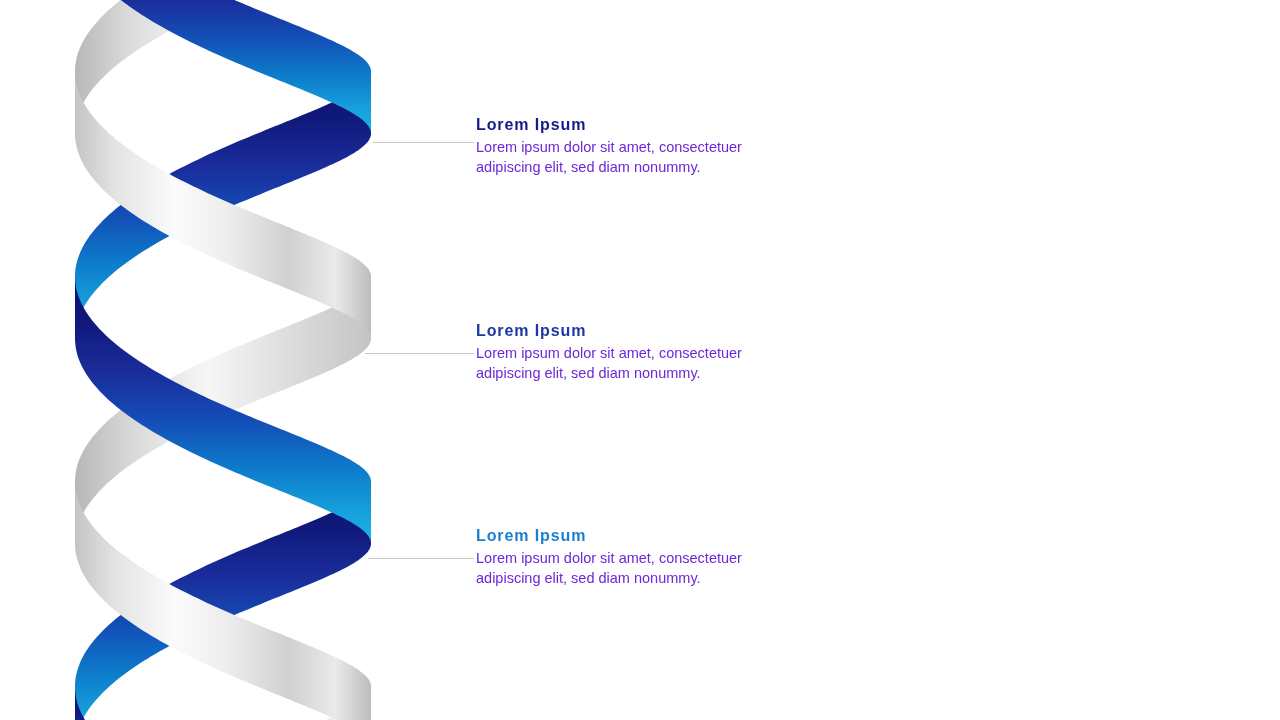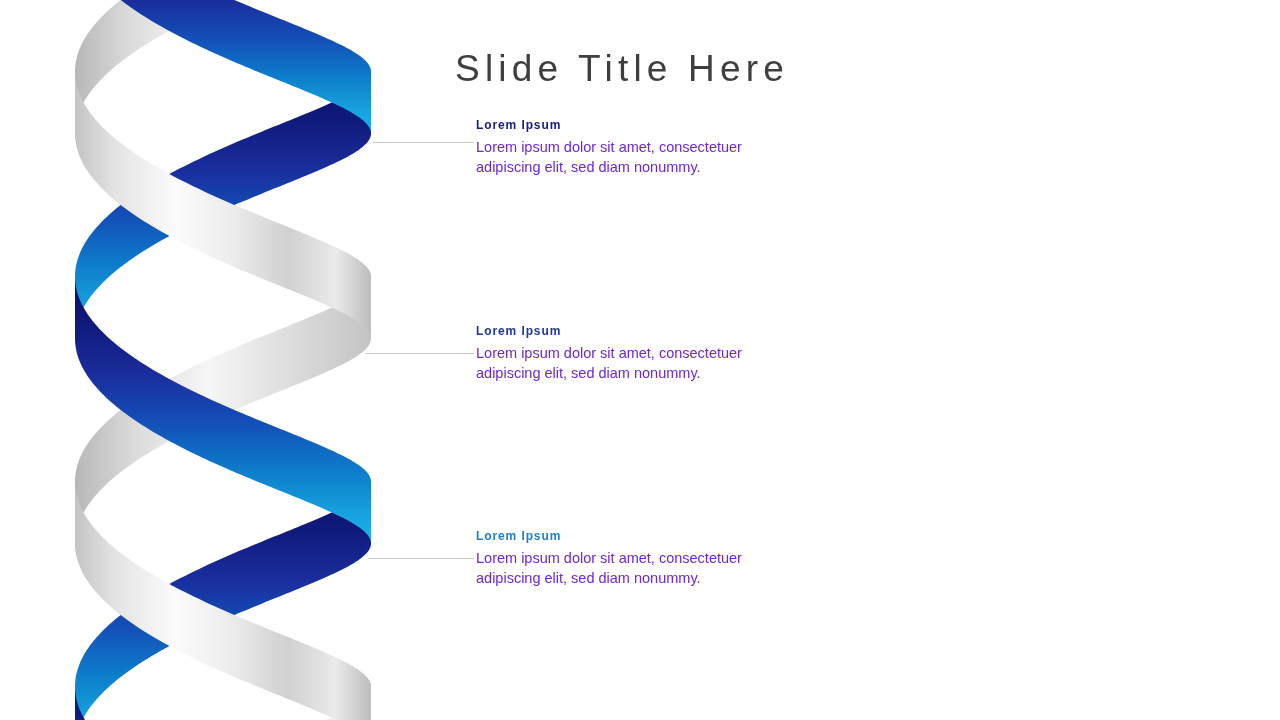--- a/index.html
+++ b/index.html
@@ -51,21 +51,21 @@
   .item-block {
     position: absolute;
     left: 476px;
     width: 330px;
   }
   #item-block-1 { top: 115px; }
   #item-block-2 { top: 321px; }
   #item-block-3 { top: 526px; }
 
   .item-heading {
-    font-size: 12px;
+    font-size: 16px;
     font-weight: 700;
     letter-spacing: 0.9px;
     margin: 0 0 3px 0;
     line-height: 20px;
     white-space: nowrap;
   }
   #item-heading-1 { color: #151b8c; }
   #item-heading-2 { color: #1d37a4; }
   #item-heading-3 { color: #1b7fd0; }
 
@@ -120,21 +120,20 @@
         <path d="M371.0,276.8 L370.9,278.0 L370.6,279.2 L370.3,280.4 L369.7,281.6 L369.1,282.8 L368.3,284.0 L367.4,285.3 L366.3,286.5 L365.1,287.7 L363.8,289.0 L362.3,290.2 L360.7,291.5 L359.0,292.7 L357.1,294.0 L355.1,295.3 L353.0,296.6 L350.8,297.9 L348.4,299.2 L346.0,300.5 L343.4,301.9 L340.7,303.2 L337.9,304.6 L335.0,306.0 L332.0,307.4 L328.8,308.8 L325.6,310.3 L322.3,311.7 L318.9,313.2 L315.4,314.7 L311.8,316.2 L308.1,317.7 L304.4,319.3 L300.6,320.9 L296.7,322.5 L292.7,324.1 L288.7,325.7 L284.6,327.4 L280.4,329.0 L276.2,330.7 L272.0,332.5 L267.7,334.2 L263.3,336.0 L258.9,337.8 L254.5,339.6 L250.1,341.4 L245.6,343.3 L241.1,345.2 L236.6,347.1 L232.1,349.0 L227.5,351.0 L223.0,353.0 L218.5,355.0 L213.9,357.0 L209.4,359.1 L204.9,361.2 L200.4,363.3 L195.9,365.4 L191.5,367.6 L187.1,369.8 L182.7,372.0 L178.3,374.2 L174.0,376.5 L169.8,378.7 L165.6,381.0 L161.4,383.4 L157.3,385.7 L153.3,388.1 L149.3,390.5 L145.4,392.9 L141.6,395.3 L137.9,397.7 L134.2,400.2 L130.6,402.7 L127.1,405.2 L123.7,407.7 L120.4,410.3 L117.2,412.8 L114.0,415.4 L111.0,418.0 L108.1,420.6 L105.3,423.2 L102.6,425.9 L100.0,428.5 L97.6,431.2 L95.2,433.9 L93.0,436.6 L90.9,439.3 L88.9,442.0 L87.0,444.7 L85.3,447.5 L83.7,450.2 L82.2,453.0 L80.9,455.7 L79.7,458.5 L78.6,461.3 L77.7,464.0 L76.9,466.8 L76.3,469.6 L75.7,472.4 L75.4,475.2 L75.1,478.0 L75.0,480.8 L75.0,542.8 L75.1,540.0 L75.4,537.2 L75.7,534.4 L76.3,531.6 L76.9,528.8 L77.7,526.0 L78.6,523.3 L79.7,520.5 L80.9,517.7 L82.2,515.0 L83.7,512.2 L85.3,509.5 L87.0,506.7 L88.9,504.0 L90.9,501.3 L93.0,498.6 L95.2,495.9 L97.6,493.2 L100.0,490.5 L102.6,487.9 L105.3,485.2 L108.1,482.6 L111.0,480.0 L114.0,477.4 L117.2,474.8 L120.4,472.3 L123.7,469.7 L127.1,467.2 L130.6,464.7 L134.2,462.2 L137.9,459.7 L141.6,457.3 L145.4,454.9 L149.3,452.5 L153.3,450.1 L157.3,447.7 L161.4,445.4 L165.6,443.0 L169.8,440.7 L174.0,438.5 L178.3,436.2 L182.7,434.0 L187.1,431.8 L191.5,429.6 L195.9,427.4 L200.4,425.3 L204.9,423.2 L209.4,421.1 L213.9,419.0 L218.5,417.0 L223.0,415.0 L227.5,413.0 L232.1,411.0 L236.6,409.1 L241.1,407.2 L245.6,405.3 L250.1,403.4 L254.5,401.6 L258.9,399.8 L263.3,398.0 L267.7,396.2 L272.0,394.5 L276.2,392.7 L280.4,391.0 L284.6,389.4 L288.7,387.7 L292.7,386.1 L296.7,384.5 L300.6,382.9 L304.4,381.3 L308.1,379.7 L311.8,378.2 L315.4,376.7 L318.9,375.2 L322.3,373.7 L325.6,372.3 L328.8,370.8 L332.0,369.4 L335.0,368.0 L337.9,366.6 L340.7,365.2 L343.4,363.9 L346.0,362.5 L348.4,361.2 L350.8,359.9 L353.0,358.6 L355.1,357.3 L357.1,356.0 L359.0,354.7 L360.7,353.5 L362.3,352.2 L363.8,351.0 L365.1,349.7 L366.3,348.5 L367.4,347.3 L368.3,346.0 L369.1,344.8 L369.7,343.6 L370.3,342.4 L370.6,341.2 L370.9,340.0 L371.0,338.8 Z" fill="url(#silverGradB)" opacity="0.97"></path>
         <path d="M371.0,686.8 L370.9,688.0 L370.6,689.2 L370.3,690.4 L369.7,691.6 L369.1,692.8 L368.3,694.0 L367.4,695.3 L366.3,696.5 L365.1,697.7 L363.8,699.0 L362.3,700.2 L360.7,701.5 L359.0,702.7 L357.1,704.0 L355.1,705.3 L353.0,706.6 L350.8,707.9 L348.4,709.2 L346.0,710.5 L343.4,711.9 L340.7,713.2 L337.9,714.6 L335.0,716.0 L332.0,717.4 L328.8,718.8 L325.6,720.3 L322.3,721.7 L318.9,723.2 L315.4,724.7 L311.8,726.2 L308.1,727.7 L308.1,789.7 L311.8,788.2 L315.4,786.7 L318.9,785.2 L322.3,783.7 L325.6,782.3 L328.8,780.8 L332.0,779.4 L335.0,778.0 L337.9,776.6 L340.7,775.2 L343.4,773.9 L346.0,772.5 L348.4,771.2 L350.8,769.9 L353.0,768.6 L355.1,767.3 L357.1,766.0 L359.0,764.7 L360.7,763.5 L362.3,762.2 L363.8,761.0 L365.1,759.7 L366.3,758.5 L367.4,757.3 L368.3,756.0 L369.1,754.8 L369.7,753.6 L370.3,752.4 L370.6,751.2 L370.9,750.0 L371.0,748.8 Z" fill="url(#silverGradB)" opacity="0.97"></path>
         <path d="M75.0,687.2 L75.1,690.0 L75.4,692.8 L75.7,695.6 L76.3,698.4 L76.9,701.2 L77.7,704.0 L78.6,706.7 L79.7,709.5 L80.9,712.3 L82.2,715.0 L83.7,717.8 L85.3,720.5 L87.0,723.3 L88.9,726.0 L90.9,728.7 L93.0,731.4 L95.2,734.1 L97.6,736.8 L100.0,739.5 L102.6,742.1 L105.3,744.8 L108.1,747.4 L111.0,750.0 L114.0,752.6 L117.2,755.2 L120.4,757.7 L123.7,760.3 L127.1,762.8 L130.6,765.3 L134.2,767.8 L137.9,770.3 L137.9,832.3 L134.2,829.8 L130.6,827.3 L127.1,824.8 L123.7,822.3 L120.4,819.7 L117.2,817.2 L114.0,814.6 L111.0,812.0 L108.1,809.4 L105.3,806.8 L102.6,804.1 L100.0,801.5 L97.6,798.8 L95.2,796.1 L93.0,793.4 L90.9,790.7 L88.9,788.0 L87.0,785.3 L85.3,782.5 L83.7,779.8 L82.2,777.0 L80.9,774.3 L79.7,771.5 L78.6,768.7 L77.7,766.0 L76.9,763.2 L76.3,760.4 L75.7,757.6 L75.4,754.8 L75.1,752.0 L75.0,749.2 Z" fill="url(#blueGrad)"></path>
         <path d="M75.0,277.2 L75.1,280.0 L75.4,282.8 L75.7,285.6 L76.3,288.4 L76.9,291.2 L77.7,294.0 L78.6,296.7 L79.7,299.5 L80.9,302.3 L82.2,305.0 L83.7,307.8 L85.3,310.5 L87.0,313.3 L88.9,316.0 L90.9,318.7 L93.0,321.4 L95.2,324.1 L97.6,326.8 L100.0,329.5 L102.6,332.1 L105.3,334.8 L108.1,337.4 L111.0,340.0 L114.0,342.6 L117.2,345.2 L120.4,347.7 L123.7,350.3 L127.1,352.8 L130.6,355.3 L134.2,357.8 L137.9,360.3 L141.6,362.7 L145.4,365.1 L149.3,367.5 L153.3,369.9 L157.3,372.3 L161.4,374.6 L165.6,377.0 L169.8,379.3 L174.0,381.5 L178.3,383.8 L182.7,386.0 L187.1,388.2 L191.5,390.4 L195.9,392.6 L200.4,394.7 L204.9,396.8 L209.4,398.9 L213.9,401.0 L218.5,403.0 L223.0,405.0 L227.5,407.0 L232.1,409.0 L236.6,410.9 L241.1,412.8 L245.6,414.7 L250.1,416.6 L254.5,418.4 L258.9,420.2 L263.3,422.0 L267.7,423.8 L272.0,425.5 L276.2,427.3 L280.4,429.0 L284.6,430.6 L288.7,432.3 L292.7,433.9 L296.7,435.5 L300.6,437.1 L304.4,438.7 L308.1,440.3 L311.8,441.8 L315.4,443.3 L318.9,444.8 L322.3,446.3 L325.6,447.7 L328.8,449.2 L332.0,450.6 L335.0,452.0 L337.9,453.4 L340.7,454.8 L343.4,456.1 L346.0,457.5 L348.4,458.8 L350.8,460.1 L353.0,461.4 L355.1,462.7 L357.1,464.0 L359.0,465.3 L360.7,466.5 L362.3,467.8 L363.8,469.0 L365.1,470.3 L366.3,471.5 L367.4,472.7 L368.3,474.0 L369.1,475.2 L369.7,476.4 L370.3,477.6 L370.6,478.8 L370.9,480.0 L371.0,481.2 L371.0,543.2 L370.9,542.0 L370.6,540.8 L370.3,539.6 L369.7,538.4 L369.1,537.2 L368.3,536.0 L367.4,534.7 L366.3,533.5 L365.1,532.3 L363.8,531.0 L362.3,529.8 L360.7,528.5 L359.0,527.3 L357.1,526.0 L355.1,524.7 L353.0,523.4 L350.8,522.1 L348.4,520.8 L346.0,519.5 L343.4,518.1 L340.7,516.8 L337.9,515.4 L335.0,514.0 L332.0,512.6 L328.8,511.2 L325.6,509.7 L322.3,508.3 L318.9,506.8 L315.4,505.3 L311.8,503.8 L308.1,502.3 L304.4,500.7 L300.6,499.1 L296.7,497.5 L292.7,495.9 L288.7,494.3 L284.6,492.6 L280.4,491.0 L276.2,489.3 L272.0,487.5 L267.7,485.8 L263.3,484.0 L258.9,482.2 L254.5,480.4 L250.1,478.6 L245.6,476.7 L241.1,474.8 L236.6,472.9 L232.1,471.0 L227.5,469.0 L223.0,467.0 L218.5,465.0 L213.9,463.0 L209.4,460.9 L204.9,458.8 L200.4,456.7 L195.9,454.6 L191.5,452.4 L187.1,450.2 L182.7,448.0 L178.3,445.8 L174.0,443.5 L169.8,441.3 L165.6,439.0 L161.4,436.6 L157.3,434.3 L153.3,431.9 L149.3,429.5 L145.4,427.1 L141.6,424.7 L137.9,422.3 L134.2,419.8 L130.6,417.3 L127.1,414.8 L123.7,412.3 L120.4,409.7 L117.2,407.2 L114.0,404.6 L111.0,402.0 L108.1,399.4 L105.3,396.8 L102.6,394.1 L100.0,391.5 L97.6,388.8 L95.2,386.1 L93.0,383.4 L90.9,380.7 L88.9,378.0 L87.0,375.3 L85.3,372.5 L83.7,369.8 L82.2,367.0 L80.9,364.3 L79.7,361.5 L78.6,358.7 L77.7,356.0 L76.9,353.2 L76.3,350.4 L75.7,347.6 L75.4,344.8 L75.1,342.0 L75.0,339.2 Z" fill="url(#blueGrad)"></path>
         <path d="M75.0,73.6 L75.2,76.4 L75.5,79.2 L76.0,82.0 L76.6,84.8 L77.3,87.6 L78.2,90.3 L79.2,93.1 L80.3,95.9 L81.6,98.7 L83.0,101.4 L84.5,104.2 L86.2,106.9 L87.9,109.6 L89.9,112.4 L91.9,115.1 L94.1,117.8 L96.4,120.5 L98.8,123.1 L101.3,125.8 L103.9,128.4 L106.7,131.1 L109.5,133.7 L112.5,136.3 L115.6,138.9 L118.7,141.5 L122.0,144.0 L125.4,146.5 L128.8,149.1 L132.4,151.6 L136.0,154.0 L139.7,156.5 L143.5,158.9 L147.4,161.3 L151.3,163.7 L155.3,166.1 L159.4,168.5 L163.5,170.8 L167.7,173.1 L171.9,175.4 L176.2,177.7 L180.5,179.9 L184.9,182.1 L189.3,184.3 L193.7,186.5 L198.2,188.6 L202.7,190.8 L207.2,192.9 L211.7,194.9 L216.2,197.0 L220.7,199.0 L225.3,201.0 L229.8,203.0 L234.3,204.9 L238.8,206.9 L243.3,208.8 L247.8,210.6 L252.3,212.5 L256.7,214.3 L261.1,216.1 L265.5,217.9 L269.8,219.7 L274.1,221.4 L278.3,223.1 L282.5,224.8 L286.6,226.5 L290.7,228.1 L294.7,229.7 L298.6,231.3 L302.5,232.9 L306.3,234.5 L310.0,236.0 L313.6,237.6 L317.2,239.1 L320.6,240.5 L324.0,242.0 L327.3,243.5 L330.4,244.9 L333.5,246.3 L336.5,247.7 L339.3,249.1 L342.1,250.4 L344.7,251.8 L347.2,253.1 L349.6,254.5 L351.9,255.8 L354.1,257.1 L356.1,258.4 L358.1,259.6 L359.8,260.9 L361.5,262.2 L363.0,263.4 L364.4,264.7 L365.7,265.9 L366.8,267.1 L367.8,268.3 L368.7,269.6 L369.4,270.8 L370.0,272.0 L370.5,273.2 L370.8,274.4 L371.0,275.6 L371.0,337.6 L370.8,336.4 L370.5,335.2 L370.0,334.0 L369.4,332.8 L368.7,331.6 L367.8,330.3 L366.8,329.1 L365.7,327.9 L364.4,326.7 L363.0,325.4 L361.5,324.2 L359.8,322.9 L358.1,321.6 L356.1,320.4 L354.1,319.1 L351.9,317.8 L349.6,316.5 L347.2,315.1 L344.7,313.8 L342.1,312.4 L339.3,311.1 L336.5,309.7 L333.5,308.3 L330.4,306.9 L327.3,305.5 L324.0,304.0 L320.6,302.5 L317.2,301.1 L313.6,299.6 L310.0,298.0 L306.3,296.5 L302.5,294.9 L298.6,293.3 L294.7,291.7 L290.7,290.1 L286.6,288.5 L282.5,286.8 L278.3,285.1 L274.1,283.4 L269.8,281.7 L265.5,279.9 L261.1,278.1 L256.7,276.3 L252.3,274.5 L247.8,272.6 L243.3,270.8 L238.8,268.9 L234.3,266.9 L229.8,265.0 L225.3,263.0 L220.7,261.0 L216.2,259.0 L211.7,256.9 L207.2,254.9 L202.7,252.8 L198.2,250.6 L193.7,248.5 L189.3,246.3 L184.9,244.1 L180.5,241.9 L176.2,239.7 L171.9,237.4 L167.7,235.1 L163.5,232.8 L159.4,230.5 L155.3,228.1 L151.3,225.7 L147.4,223.3 L143.5,220.9 L139.7,218.5 L136.0,216.0 L132.4,213.6 L128.8,211.1 L125.4,208.5 L122.0,206.0 L118.7,203.5 L115.6,200.9 L112.5,198.3 L109.5,195.7 L106.7,193.1 L103.9,190.4 L101.3,187.8 L98.8,185.1 L96.4,182.5 L94.1,179.8 L91.9,177.1 L89.9,174.4 L87.9,171.6 L86.2,168.9 L84.5,166.2 L83.0,163.4 L81.6,160.7 L80.3,157.9 L79.2,155.1 L78.2,152.3 L77.3,149.6 L76.6,146.8 L76.0,144.0 L75.5,141.2 L75.2,138.4 L75.0,135.6 Z" fill="url(#silverGrad)"></path>
         <path d="M75.0,483.6 L75.2,486.4 L75.5,489.2 L76.0,492.0 L76.6,494.8 L77.3,497.6 L78.2,500.3 L79.2,503.1 L80.3,505.9 L81.6,508.7 L83.0,511.4 L84.5,514.2 L86.2,516.9 L87.9,519.6 L89.9,522.4 L91.9,525.1 L94.1,527.8 L96.4,530.5 L98.8,533.1 L101.3,535.8 L103.9,538.4 L106.7,541.1 L109.5,543.7 L112.5,546.3 L115.6,548.9 L118.7,551.5 L122.0,554.0 L125.4,556.5 L128.8,559.1 L132.4,561.6 L136.0,564.0 L139.7,566.5 L143.5,568.9 L147.4,571.3 L151.3,573.7 L155.3,576.1 L159.4,578.5 L163.5,580.8 L167.7,583.1 L171.9,585.4 L176.2,587.7 L180.5,589.9 L184.9,592.1 L189.3,594.3 L193.7,596.5 L198.2,598.6 L202.7,600.8 L207.2,602.9 L211.7,604.9 L216.2,607.0 L220.7,609.0 L225.3,611.0 L229.8,613.0 L234.3,614.9 L238.8,616.9 L243.3,618.8 L247.8,620.6 L252.3,622.5 L256.7,624.3 L261.1,626.1 L265.5,627.9 L269.8,629.7 L274.1,631.4 L278.3,633.1 L282.5,634.8 L286.6,636.5 L290.7,638.1 L294.7,639.7 L298.6,641.3 L302.5,642.9 L306.3,644.5 L310.0,646.0 L313.6,647.6 L317.2,649.1 L320.6,650.5 L324.0,652.0 L327.3,653.5 L330.4,654.9 L333.5,656.3 L336.5,657.7 L339.3,659.1 L342.1,660.4 L344.7,661.8 L347.2,663.1 L349.6,664.5 L351.9,665.8 L354.1,667.1 L356.1,668.4 L358.1,669.6 L359.8,670.9 L361.5,672.2 L363.0,673.4 L364.4,674.7 L365.7,675.9 L366.8,677.1 L367.8,678.3 L368.7,679.6 L369.4,680.8 L370.0,682.0 L370.5,683.2 L370.8,684.4 L371.0,685.6 L371.0,747.6 L370.8,746.4 L370.5,745.2 L370.0,744.0 L369.4,742.8 L368.7,741.6 L367.8,740.3 L366.8,739.1 L365.7,737.9 L364.4,736.7 L363.0,735.4 L361.5,734.2 L359.8,732.9 L358.1,731.6 L356.1,730.4 L354.1,729.1 L351.9,727.8 L349.6,726.5 L347.2,725.1 L344.7,723.8 L342.1,722.4 L339.3,721.1 L336.5,719.7 L333.5,718.3 L330.4,716.9 L327.3,715.5 L324.0,714.0 L320.6,712.5 L317.2,711.1 L313.6,709.6 L310.0,708.0 L306.3,706.5 L302.5,704.9 L298.6,703.3 L294.7,701.7 L290.7,700.1 L286.6,698.5 L282.5,696.8 L278.3,695.1 L274.1,693.4 L269.8,691.7 L265.5,689.9 L261.1,688.1 L256.7,686.3 L252.3,684.5 L247.8,682.6 L243.3,680.8 L238.8,678.9 L234.3,676.9 L229.8,675.0 L225.3,673.0 L220.7,671.0 L216.2,669.0 L211.7,666.9 L207.2,664.9 L202.7,662.8 L198.2,660.6 L193.7,658.5 L189.3,656.3 L184.9,654.1 L180.5,651.9 L176.2,649.7 L171.9,647.4 L167.7,645.1 L163.5,642.8 L159.4,640.5 L155.3,638.1 L151.3,635.7 L147.4,633.3 L143.5,630.9 L139.7,628.5 L136.0,626.0 L132.4,623.6 L128.8,621.1 L125.4,618.5 L122.0,616.0 L118.7,613.5 L115.6,610.9 L112.5,608.3 L109.5,605.7 L106.7,603.1 L103.9,600.4 L101.3,597.8 L98.8,595.1 L96.4,592.5 L94.1,589.8 L91.9,587.1 L89.9,584.4 L87.9,581.6 L86.2,578.9 L84.5,576.2 L83.0,573.4 L81.6,570.7 L80.3,567.9 L79.2,565.1 L78.2,562.3 L77.3,559.6 L76.6,556.8 L76.0,554.0 L75.5,551.2 L75.2,548.4 L75.0,545.6 Z" fill="url(#silverGrad)"></path>
         <path d="M105.3,-75.2 L108.1,-72.6 L111.0,-70.0 L114.0,-67.4 L117.2,-64.8 L120.4,-62.3 L123.7,-59.7 L127.1,-57.2 L130.6,-54.7 L134.2,-52.2 L137.9,-49.7 L141.6,-47.3 L145.4,-44.9 L149.3,-42.5 L153.3,-40.1 L157.3,-37.7 L161.4,-35.4 L165.6,-33.0 L169.8,-30.7 L174.0,-28.5 L178.3,-26.2 L182.7,-24.0 L187.1,-21.8 L191.5,-19.6 L195.9,-17.4 L200.4,-15.3 L204.9,-13.2 L209.4,-11.1 L213.9,-9.0 L218.5,-7.0 L223.0,-5.0 L227.5,-3.0 L232.1,-1.0 L236.6,0.9 L241.1,2.8 L245.6,4.7 L250.1,6.6 L254.5,8.4 L258.9,10.2 L263.3,12.0 L267.7,13.8 L272.0,15.5 L276.2,17.3 L280.4,19.0 L284.6,20.6 L288.7,22.3 L292.7,23.9 L296.7,25.5 L300.6,27.1 L304.4,28.7 L308.1,30.3 L311.8,31.8 L315.4,33.3 L318.9,34.8 L322.3,36.3 L325.6,37.7 L328.8,39.2 L332.0,40.6 L335.0,42.0 L337.9,43.4 L340.7,44.8 L343.4,46.1 L346.0,47.5 L348.4,48.8 L350.8,50.1 L353.0,51.4 L355.1,52.7 L357.1,54.0 L359.0,55.3 L360.7,56.5 L362.3,57.8 L363.8,59.0 L365.1,60.3 L366.3,61.5 L367.4,62.7 L368.3,64.0 L369.1,65.2 L369.7,66.4 L370.3,67.6 L370.6,68.8 L370.9,70.0 L371.0,71.2 L371.0,133.2 L370.9,132.0 L370.6,130.8 L370.3,129.6 L369.7,128.4 L369.1,127.2 L368.3,126.0 L367.4,124.7 L366.3,123.5 L365.1,122.3 L363.8,121.0 L362.3,119.8 L360.7,118.5 L359.0,117.3 L357.1,116.0 L355.1,114.7 L353.0,113.4 L350.8,112.1 L348.4,110.8 L346.0,109.5 L343.4,108.1 L340.7,106.8 L337.9,105.4 L335.0,104.0 L332.0,102.6 L328.8,101.2 L325.6,99.7 L322.3,98.3 L318.9,96.8 L315.4,95.3 L311.8,93.8 L308.1,92.3 L304.4,90.7 L300.6,89.1 L296.7,87.5 L292.7,85.9 L288.7,84.3 L284.6,82.6 L280.4,81.0 L276.2,79.3 L272.0,77.5 L267.7,75.8 L263.3,74.0 L258.9,72.2 L254.5,70.4 L250.1,68.6 L245.6,66.7 L241.1,64.8 L236.6,62.9 L232.1,61.0 L227.5,59.0 L223.0,57.0 L218.5,55.0 L213.9,53.0 L209.4,50.9 L204.9,48.8 L200.4,46.7 L195.9,44.6 L191.5,42.4 L187.1,40.2 L182.7,38.0 L178.3,35.8 L174.0,33.5 L169.8,31.3 L165.6,29.0 L161.4,26.6 L157.3,24.3 L153.3,21.9 L149.3,19.5 L145.4,17.1 L141.6,14.7 L137.9,12.3 L134.2,9.8 L130.6,7.3 L127.1,4.8 L123.7,2.3 L120.4,-0.3 L117.2,-2.8 L114.0,-5.4 L111.0,-8.0 L108.1,-10.6 L105.3,-13.2 Z" fill="url(#blueGrad)"></path>
       </g>
   </svg>
 
-  <div id="slide-title">Slide Title Here</div>
 
   <div class="connector-line" id="connector-line-1"></div>
   <div class="connector-line" id="connector-line-2"></div>
   <div class="connector-line" id="connector-line-3"></div>
 
   <div class="item-block" id="item-block-1">
     <p class="item-heading" id="item-heading-1">Lorem Ipsum</p>
     <p class="item-body">Lorem ipsum dolor sit amet, consectetuer adipiscing elit, sed diam nonummy.</p>
   </div>
 

